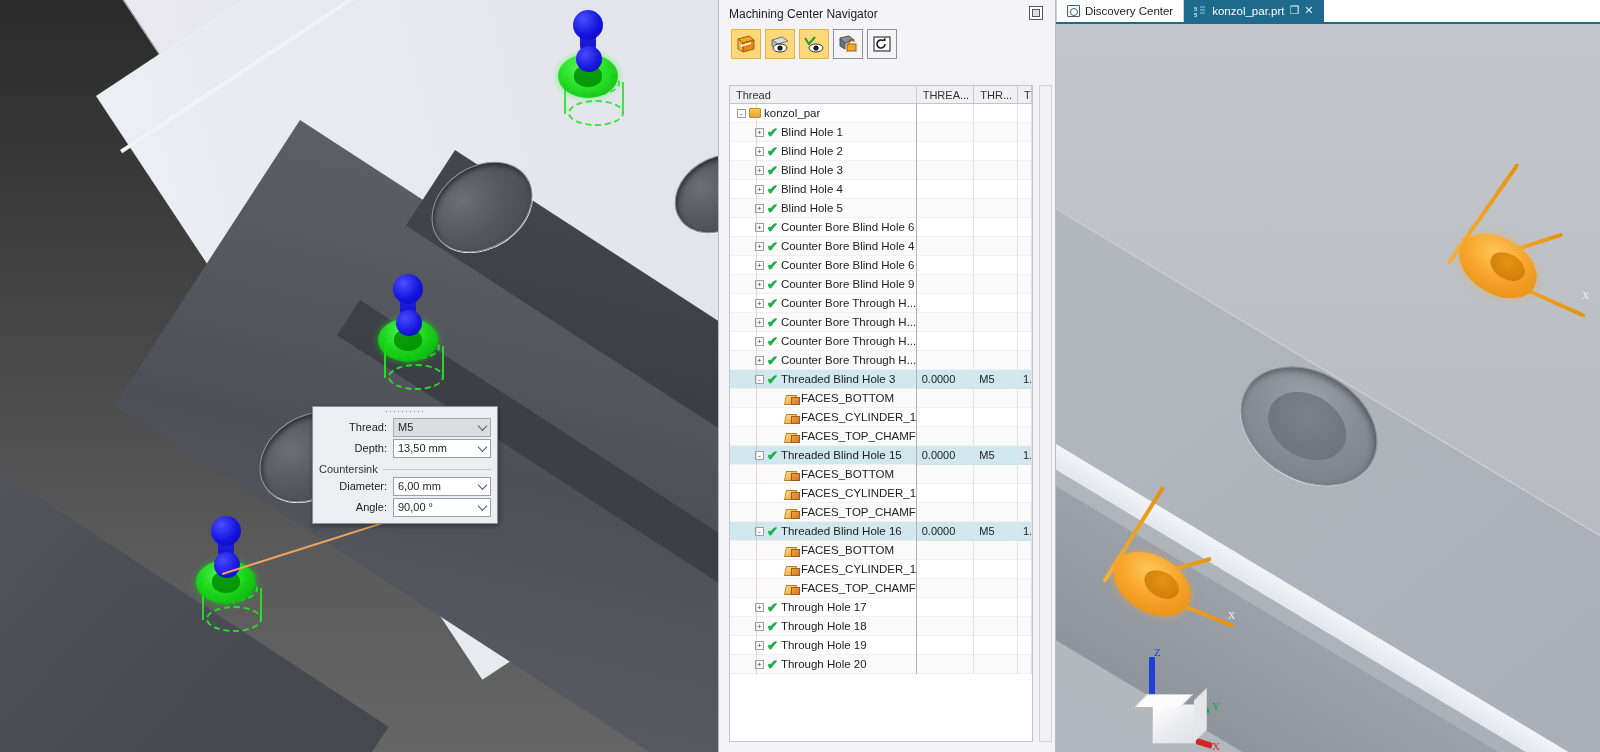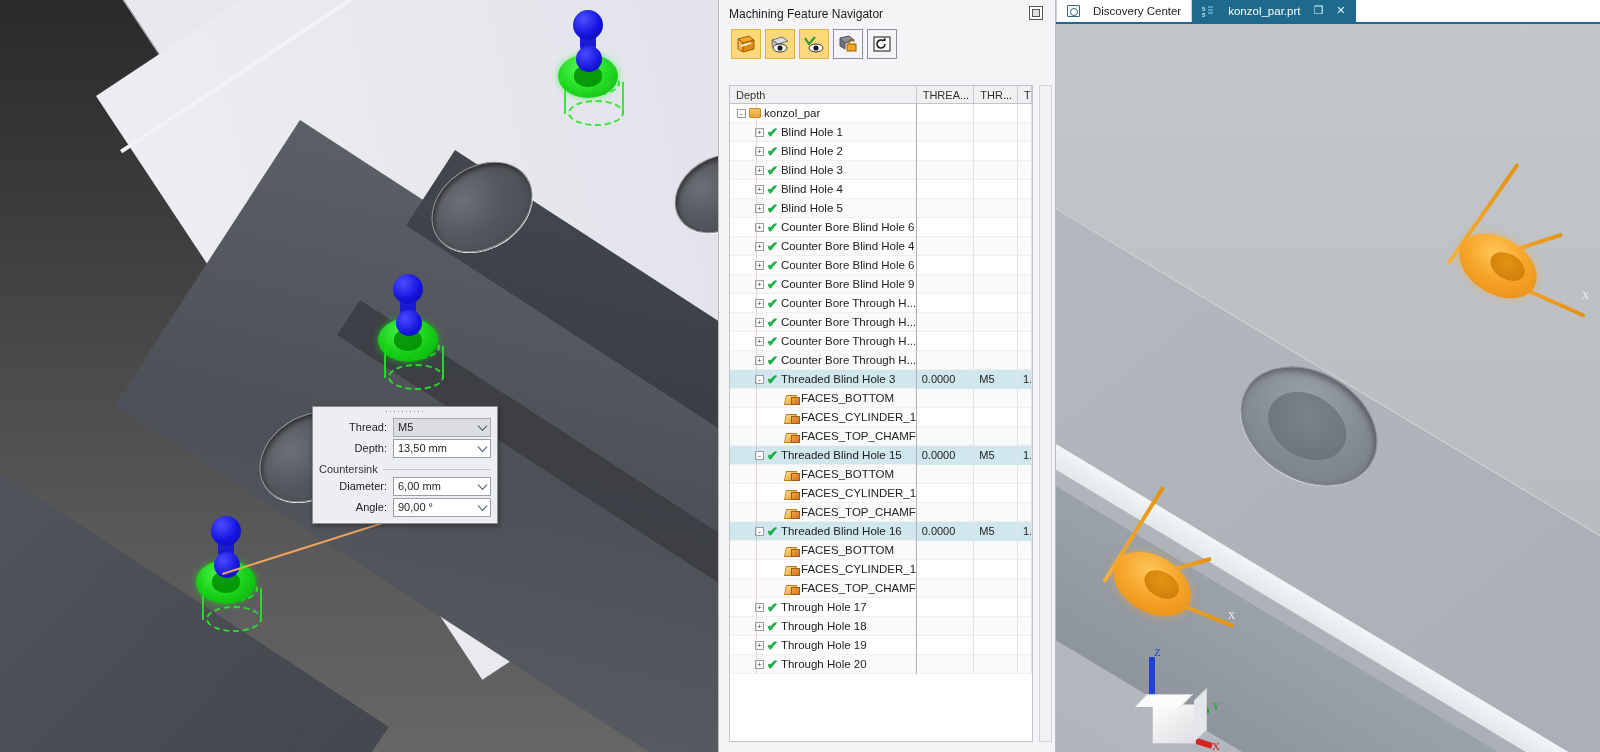--- a/index.html
+++ b/index.html
@@ -278,21 +278,21 @@
 
   
   #right-area {
     position:absolute; left:1056px; top:0; width:544px; height:752px; background:#fff;
   }
   #tabbar {
     height:24px; display:flex; align-items:flex-end; background:#fff;
     border-bottom:2px solid #1d6a8c;
   }
   .tab {
-    height:23px; display:flex; align-items:center; gap:13px; padding:0 10px;
+    height:23px; display:flex; align-items:center; gap:5px; padding:0 10px;
     font-size:11.5px; white-space:nowrap;
   }
   .tab.inactive { background:#fff; color:#1b1c1f; border:1px solid #cfd1d5; border-bottom:none; }
   .tab.active { background:#1d6a8c; color:#fff; }
   .tab-ico {
     width:13px;height:12px;flex:none; position:relative;
   }
   .tab-ico.discovery {
     border:1.4px solid #3b5f73; border-radius:1px; background:#fff;
   }
@@ -472,21 +472,21 @@
     <div class="dlg-row">
       <span class="dlg-label">Angle:</span>
       <span class="dlg-field">
         <span>90,00 °</span>
         <span class="dlg-caret"></span>
       </span>
     </div>
   </div>
 
   <div id="mfn-panel">
-    <div id="mfn-title">Machining Feature Navigator</div>
+    <div id="mfn-title">Machining Center Navigator</div>
     <div id="mfn-dock-btn"></div>
 
     <div id="mfn-toolbar">
       <div class="tb-btn active">
         <svg width="22" height="20" viewBox="0 0 22 20" aria-hidden="true">
           <path d="M3 5 L14 2 L19 6 L8 9 Z" fill="#f5a623" stroke="#9c5f08" stroke-width="1"></path>
           <path d="M3 5 L3 15 L8 18 L8 9 Z" fill="#f7b84b" stroke="#9c5f08" stroke-width="1"></path>
           <path d="M8 9 L19 6 L19 15 L8 18 Z" fill="#e08a10" stroke="#9c5f08" stroke-width="1"></path>
           <path d="M6 12 L16 9" stroke="#ffffff" stroke-width="1.6"></path>
         </svg>
@@ -519,21 +519,21 @@
           <rect x="3" y="3" width="16" height="14" fill="#ffffff" stroke="#3a3a3a" stroke-width="1.2"></rect>
           <path d="M14 10 a4 4 0 1 1 -1.6 -3.2" fill="none" stroke="#1b1b1b" stroke-width="1.6"></path>
           <path d="M14.4 3.6 L14.6 7.2 L11.2 6.6 Z" fill="#1b1b1b"></path>
         </svg>
       </div>
     </div>
 
 
     <div id="tree-wrap">
       <div id="tree-head">
-        <div class="th c0">Depth</div>
+        <div class="th c0">Thread</div>
         <div class="th c1">THREA...</div>
         <div class="th c2">THR...</div>
         <div class="th c3">TH</div>
       </div>
       <div id="tree-body">
           <div class="trow">
             <div class="tcell-title">
               <span class="tree-indent" style="width: 0px;"></span>
               <span class="expander">-</span>
               <span class="folder-ico"></span>

